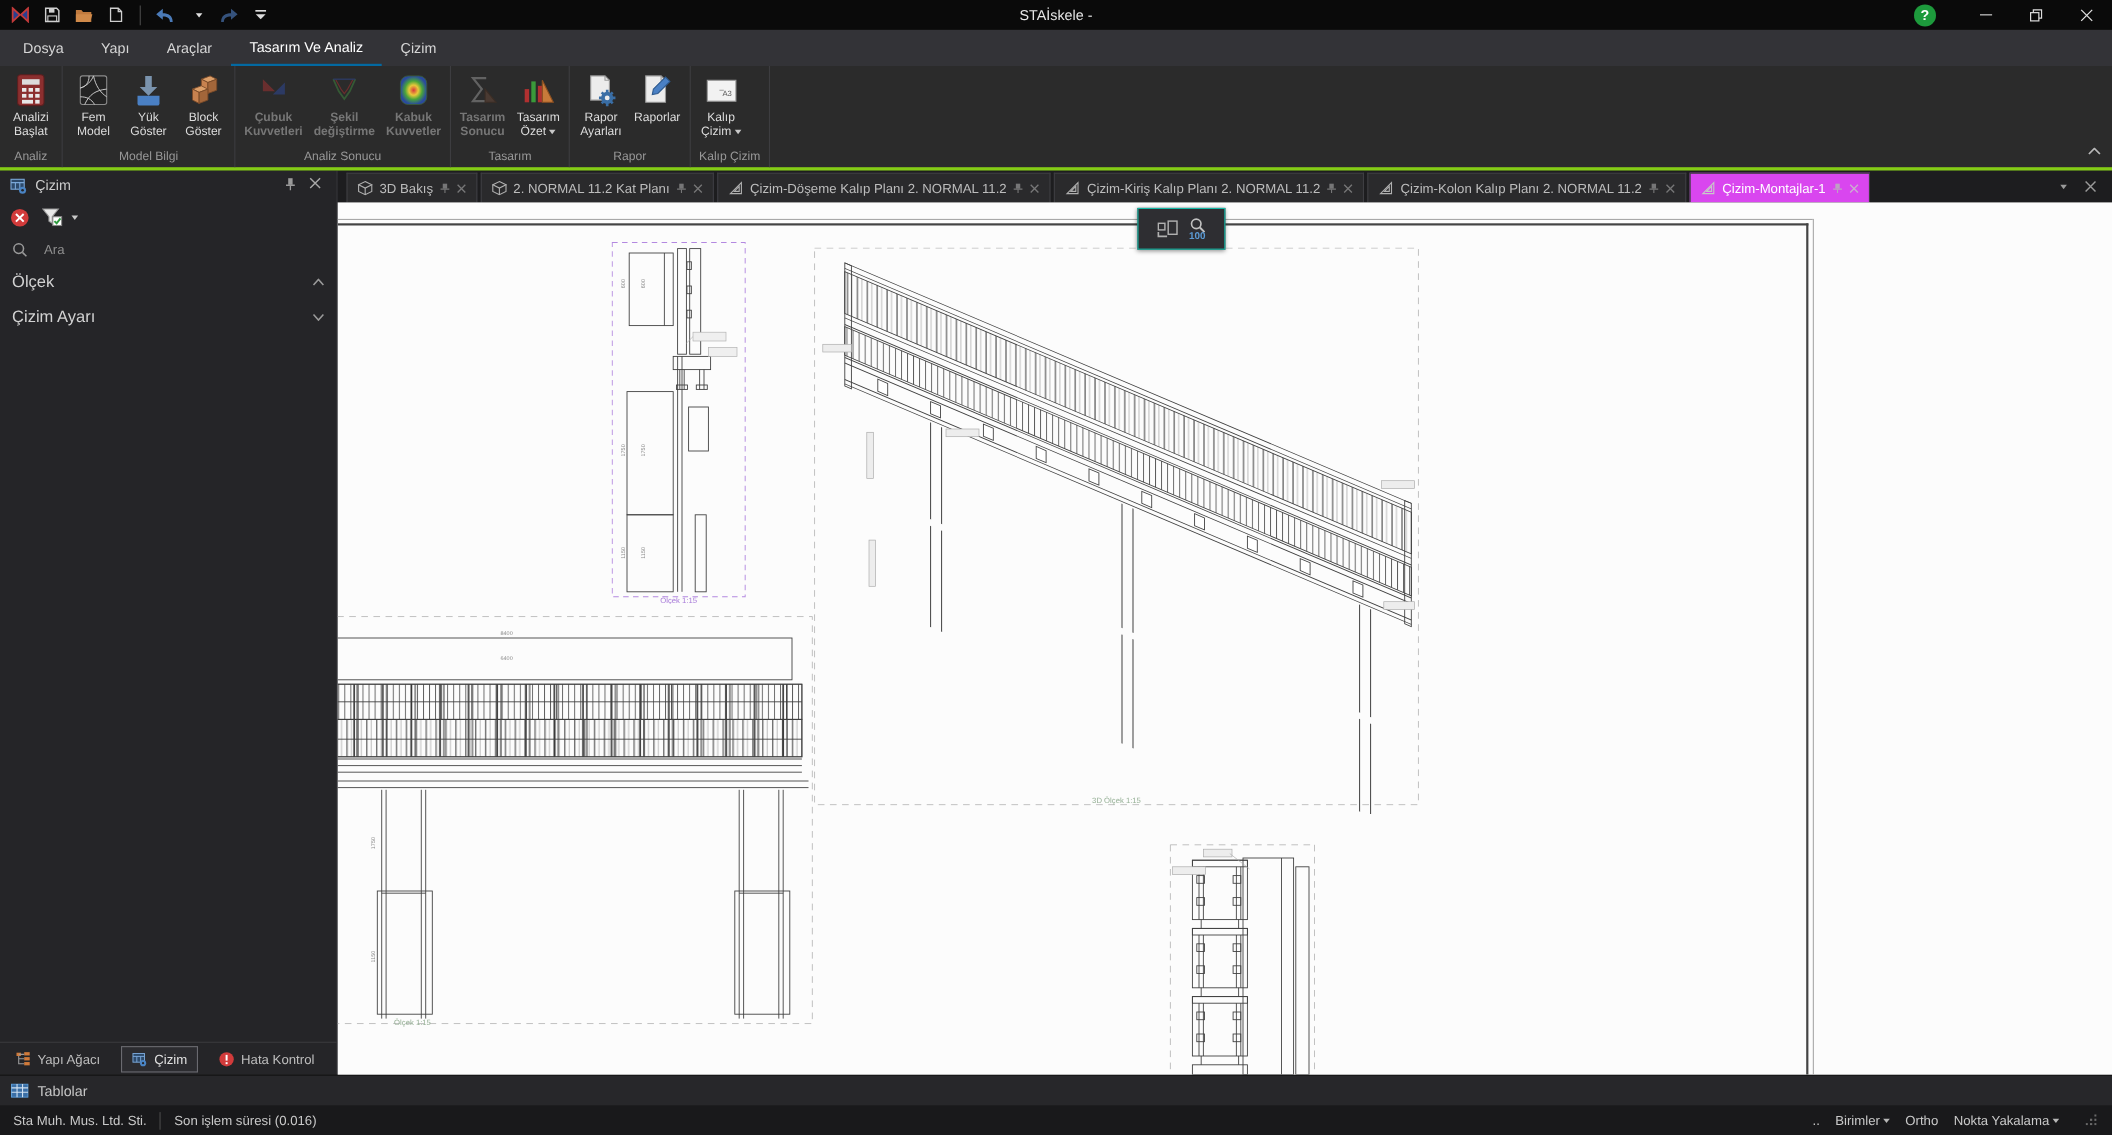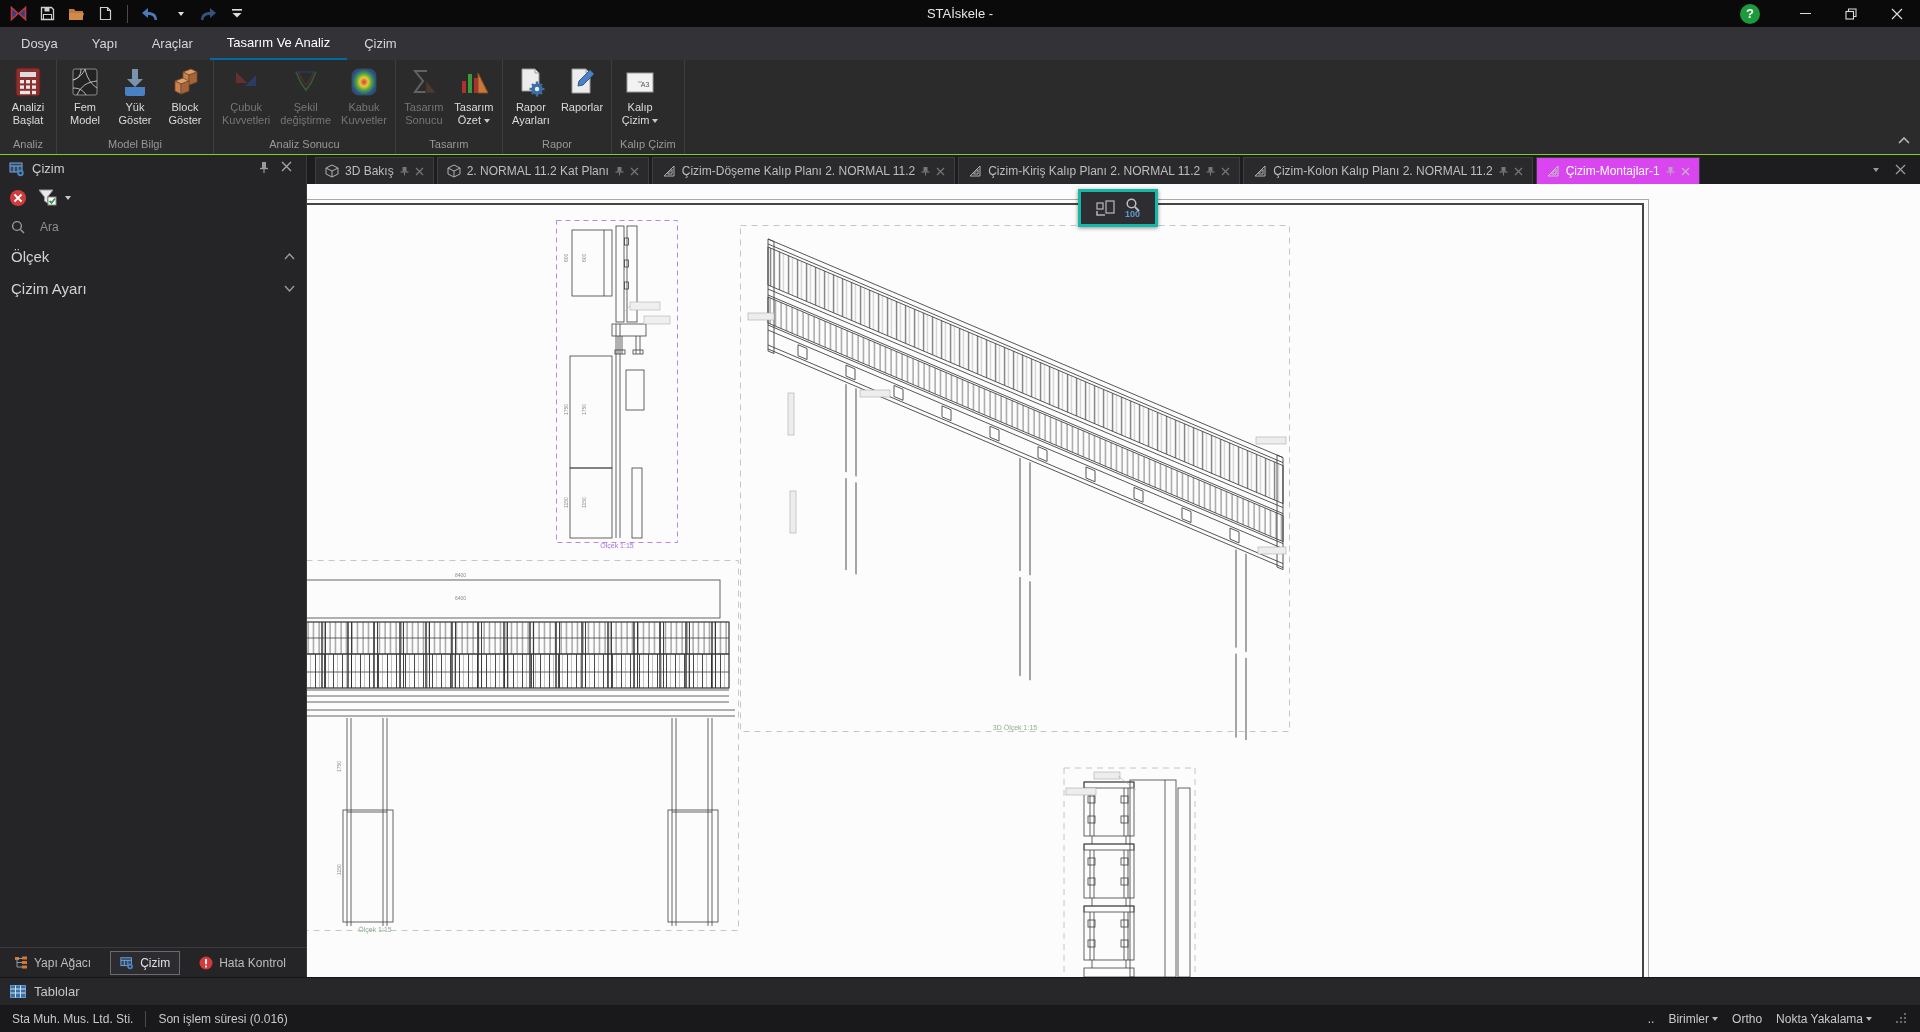--- a/index.html
+++ b/index.html
@@ -17,27 +17,27 @@
   .win-title { position:absolute; left:0; right:0; text-align:center; font-size:13px; color:#e6e6e6; }
   .wincontrols { margin-left:auto; display:flex; align-items:center; height:100%; z-index:2; }
   .helpbtn { width:20px; height:20px; border-radius:50%; background:#1d9a3c; color:#fff; font-size:13px; font-weight:bold;
              display:flex; align-items:center; justify-content:center; margin-right:22px; cursor:pointer; }
   .winbtn { width:46px; height:100%; display:flex; align-items:center; justify-content:center; cursor:pointer; }
   
   .menubar { height:33px; background:#333337; display:flex; align-items:stretch; padding-left:4px; flex:0 0 auto; }
   .menu-item { padding:0 17px; display:flex; align-items:center; font-size:13px; color:#d6d6d6; cursor:pointer; }
   .menu-item.active { color:#ffffff; font-weight:normal; border-bottom:2px solid #0369a1; }
   
-  .ribbon { height:95px; background:#2b2b2b; display:flex; align-items:stretch; position:relative; flex:0 0 auto; border-bottom:1px solid #84cc16; }
+  .ribbon { height:95px; background:#2b2b2b; display:flex; align-items:stretch; position:relative; flex:0 0 auto; border-bottom:3px solid #84cc16; }
   .rgroup { display:flex; flex-direction:column; border-right:1px solid #3d3d40; }
   .rbuttons { flex:1; display:flex; align-items:stretch; padding:4px 4px 0; gap:2px; }
   .rbtn { min-width:48px; padding:2px 4px 0; display:flex; flex-direction:column; align-items:center; gap:3px; cursor:pointer; }
   .rbtn .ricon { width:32px; height:32px; flex:0 0 auto; }
   .rbtn .lbl { font-size:11px; line-height:1.18; color:#dcdcdc; text-align:center; white-space:pre-line; }
-  .rbtn.disabled { cursor:default; }
+  .rbtn.disabled { cursor:default;font-weight:bold; }
   .rbtn.disabled .lbl { color:#767676; }
   .rbtn .icon-dim { opacity:.5; }
   .rlabel { font-size:11px; color:#989898; text-align:center; padding:1px 8px 4px; }
   .ribbon-collapse { position:absolute; right:10px; bottom:6px; cursor:pointer; }
   .caret-dn { width:0; height:0; border-left:3.5px solid transparent; border-right:3.5px solid transparent;
               border-top:4px solid #c8c8c8; display:inline-block; margin-left:3px; vertical-align:middle; }
   
   .workspace { flex:1; display:flex; min-height:0; }
   
   .left-panel { width:307px; flex:0 0 auto; background:#252528; border-right:1px solid #3a3a3e; display:flex; flex-direction:column; }
@@ -62,21 +62,21 @@
   .tabbar { height:29px; background:#1d1d1f; display:flex; align-items:flex-end; gap:3px; padding:0 0 0 8px; flex:0 0 auto; }
   .dtab { height:27px; display:flex; align-items:center; gap:6px; padding:0 9px; background:#2a2a2c; border:1px solid #3e3e42; border-bottom:none;
           font-size:12px; color:#bdbdbd; cursor:pointer; white-space:nowrap; }
   .dtab.active { background:#d946ef; color:#ffffff; }
   .dtab .tclose, .dtab .tpin { display:flex; opacity:.8; }
   .tabbar-controls { margin-left:auto; display:flex; align-items:center; gap:16px; padding:0 14px; height:100%; }
   
   .canvas { flex:1; position:relative; background:#fcfcfc; overflow:hidden; min-height:0; }
   .sheet-line { position:absolute; background:#444; }
   .sheet-line.light { background:#a8a8a8; }
-  .zoomtool { position:absolute; left:771px; top:5px; width:80px; height:38px; background:#2e2e32; border:3px solid #14b8a6;
+  .zoomtool { position:absolute; left:727px; top:5px; width:80px; height:38px; background:#2e2e32; border:1px solid #14b8a6;
               box-shadow:0 1px 4px rgba(0,0,0,.45); display:flex; align-items:center; justify-content:center; gap:10px; z-index:5; }
   .magwrap { display:flex; flex-direction:column; align-items:center; cursor:pointer; }
   .magwrap .zval { font-size:9px; font-weight:bold; color:#5b9bd5; margin-top:-4px; }
   .drawing { position:absolute; }
   
   .tablolar-bar { height:28px; background:#27272a; border-top:1px solid #151515; display:flex; align-items:center; gap:8px; padding:4px 10px; flex:0 0 auto; }
   .tablolar-bar .tbl-label { font-size:13px; color:#c6c6c6; }
   .statusbar { height:27px; background:#19191b; display:flex; align-items:center; font-size:12px; color:#c9c9c9; flex:0 0 auto; }
   .sb-item { padding:0 12px; display:flex; align-items:center; height:100%; }
   .sb-sep { width:1px; height:16px; background:#4a4a4a; }

